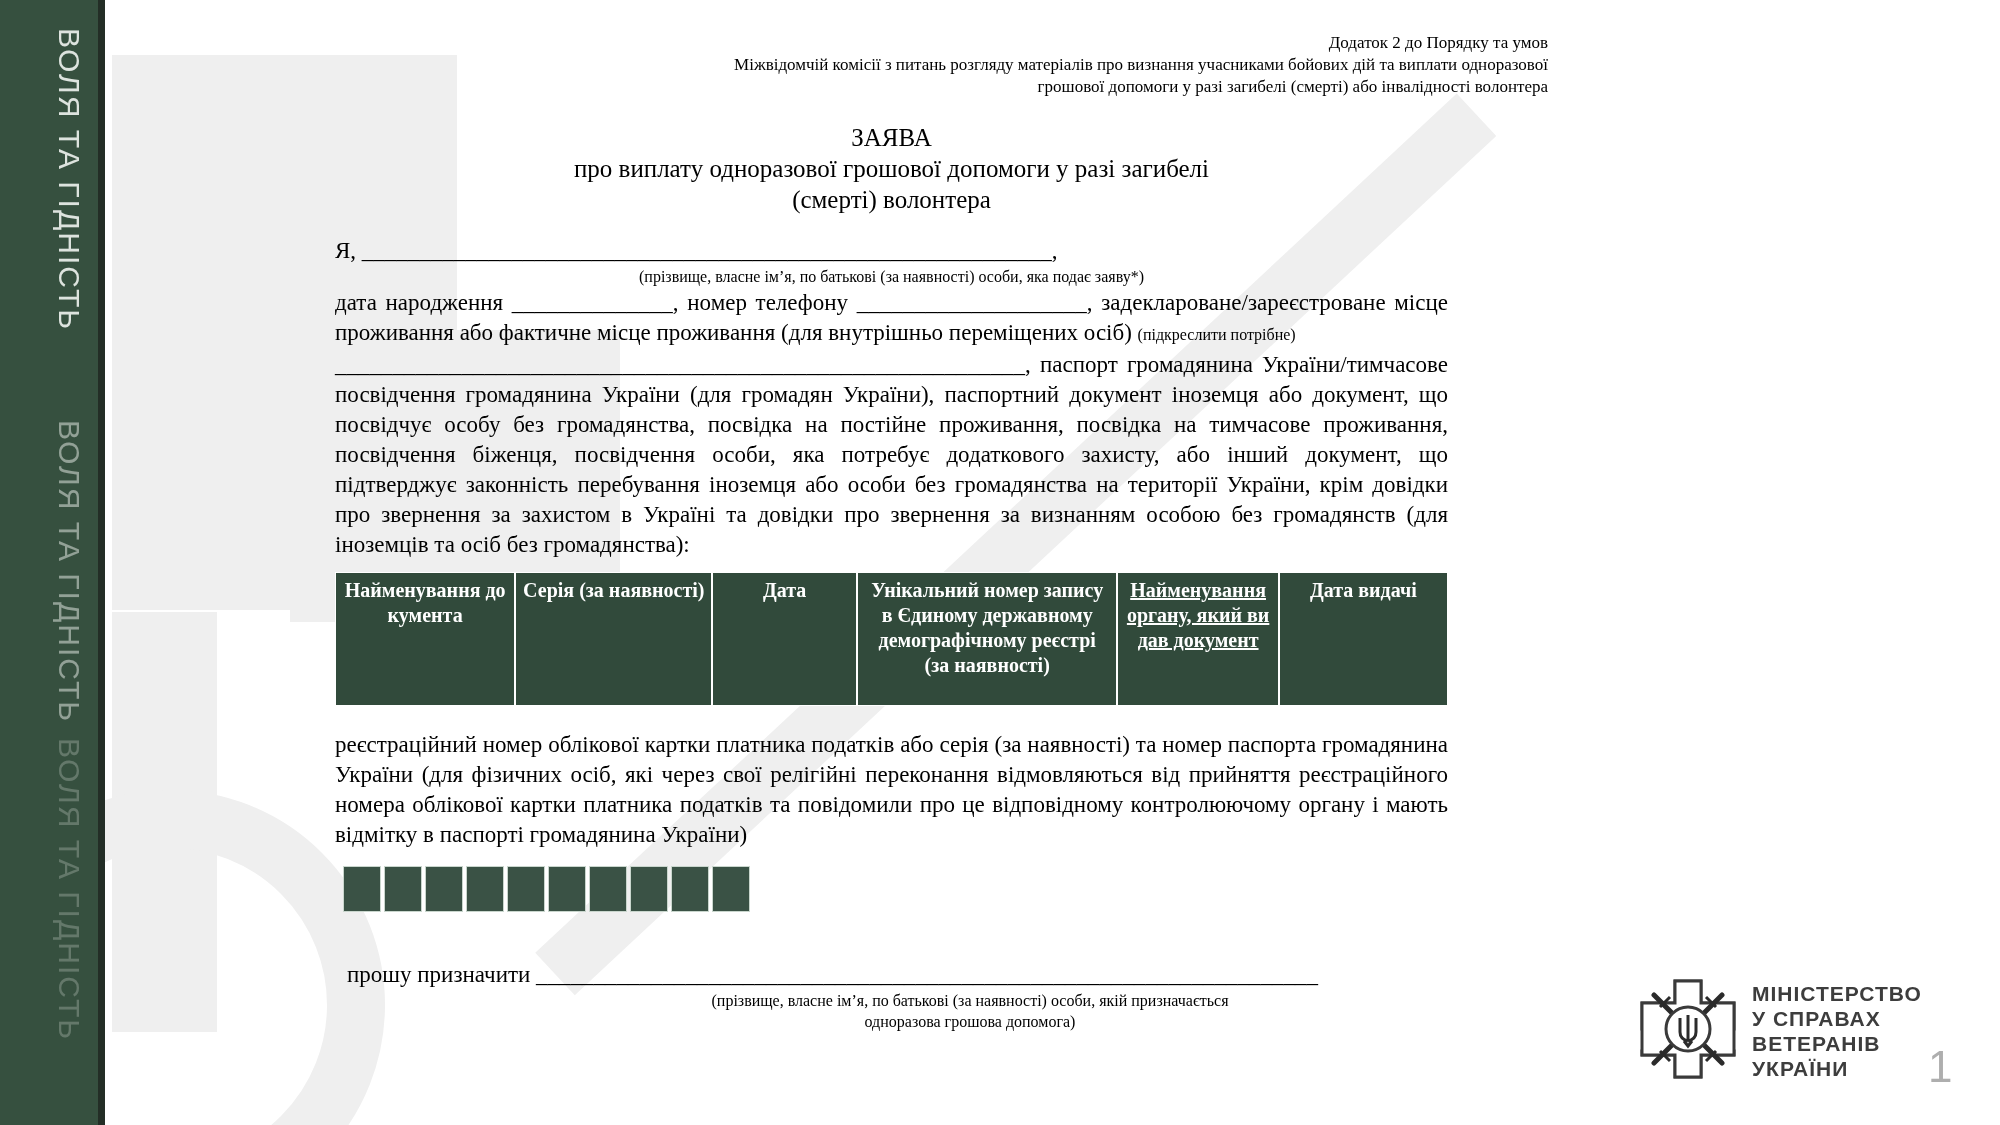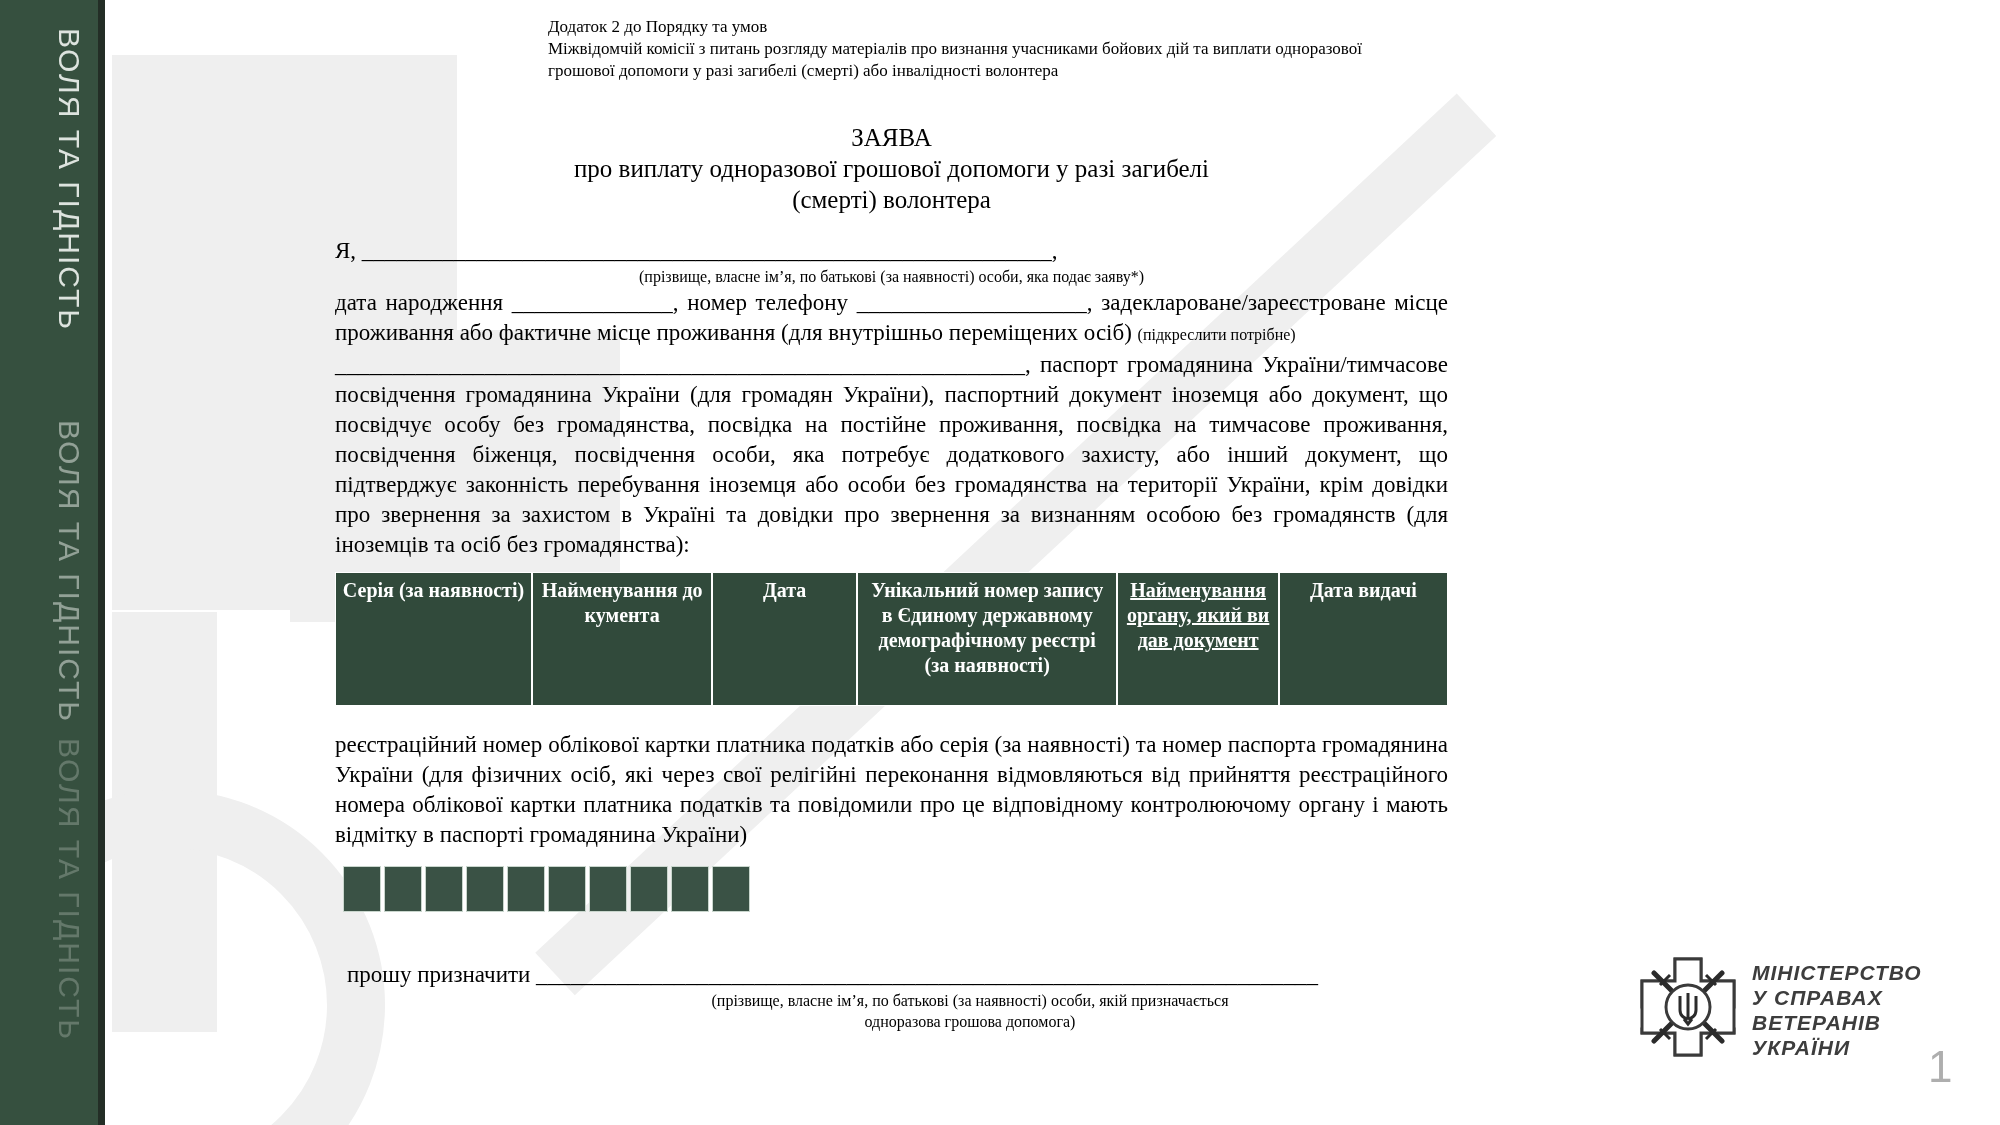--- a/index.html
+++ b/index.html
@@ -39,22 +39,22 @@
   .wm-ring{
     position:absolute;left:-45px;top:790px;width:430px;height:430px;
     border:58px solid var(--watermark);border-radius:50%;background:transparent;
   }
   .wm-blade{
     position:absolute;left:555px;top:945px;width:1260px;height:58px;
     background:var(--watermark);transform:rotate(-43deg);transform-origin:left center;
   }
   
   .annex-note{
-    position:absolute;top:16px;right:452px;width:1000px;z-index:2;
-    text-align:left;font-size:17px;line-height:22px;
+    position:absolute;top:32px;right:452px;width:1000px;z-index:2;
+    text-align:right;font-size:17px;line-height:22px;
   }
   
   .doc-title{
     position:absolute;left:335px;top:122px;width:1113px;z-index:2;
     text-align:center;font-size:25px;line-height:31px;
   }
   
   .form-body{
     position:absolute;left:335px;top:236px;width:1113px;z-index:2;
     font-size:23px;line-height:30px;
@@ -79,21 +79,21 @@
   .c4{width:23.4%;}.c5{width:14.5%;text-decoration:underline;}.c6{width:15.2%;}
   .brk{word-break:break-all;}
   .tax-par{margin-top:24px;}
   
   .tin-row{display:flex;gap:3px;margin-top:16px;margin-left:8px;height:46px;}
   .tin-box{width:38px;height:46px;background:var(--box-green);border:1px solid #c9d6cd;}
   
   .request-line{margin-top:48px;margin-left:12px;white-space:nowrap;}
   .request-captions{margin-left:160px;width:950px;text-align:center;font-size:16px;line-height:21px;margin-top:0;}
   
-  .ministry{position:absolute;left:1638px;top:954px;z-index:2;display:flex;align-items:center;font-style:italic;}
+  .ministry{position:absolute;left:1638px;top:975px;z-index:2;display:flex;align-items:flex-end;}
   .ministry svg{display:block;}
   .ministry-text{
     margin-left:14px;margin-top:6px;
     font-family:"Liberation Sans", sans-serif;font-weight:bold;
     font-size:21px;line-height:25px;letter-spacing:1px;color:var(--logo-ink);
   }
   .page-number{
     position:absolute;left:1928px;top:1042px;z-index:2;
     font-family:"Liberation Sans", sans-serif;font-size:44px;color:var(--page-num);
   }
@@ -129,22 +129,22 @@
 
 <div class="form-body">
   <div class="applicant-line">Я, ____________________________________________________________,</div>
   <div class="small-caption">(прізвище, власне ім’я, по батькові (за наявності) особи, яка подає заяву*)</div>
 
   <p class="just"><span>дата народження ______________, номер телефону ____________________, задеклароване/зареєстроване місце проживання або фактичне місце проживання (для внутрішньо переміщених осіб) </span><span class="inline-note">(підкреслити потрібне)</span></p>
 
   <p class="just">____________________________________________________________, паспорт громадянина України/тимчасове посвідчення громадянина України (для громадян України), паспортний документ іноземця або документ, що посвідчує особу без громадянства, посвідка на постійне проживання, посвідка на тимчасове проживання, посвідчення біженця, посвідчення особи, яка потребує додаткового захисту, або інший документ, що підтверджує законність перебування іноземця або особи без громадянства на території України, крім довідки про звернення за захистом в Україні та довідки про звернення за визнанням особою без громадянств (для іноземців та осіб без громадянства):</p>
 
   <div class="doc-table">
+    <div class="cell c1 brk">Найменування  документа</div>
     <div class="cell c2">Серія (за наявності)</div>
-    <div class="cell c1 brk">Найменування  документа</div>
     <div class="cell c3">Дата</div>
     <div class="cell c4">Унікальний номер запису в Єдиному державному демографічному реєстрі (за наявності)</div>
     <div class="cell c5 brk">Найменування органу, який видав документ</div>
     <div class="cell c6">Дата видачі</div>
   </div>
 
   <p class="just tax-par">реєстраційний номер облікової картки платника податків або серія (за наявності) та номер паспорта громадянина України (для фізичних осіб, які через свої релігійні переконання відмовляються від прийняття реєстраційного номера облікової картки платника податків та повідомили про це відповідному контролюючому органу і мають відмітку в паспорті громадянина України)</p>
 
   <div class="tin-row">
       <div class="tin-box"></div>

